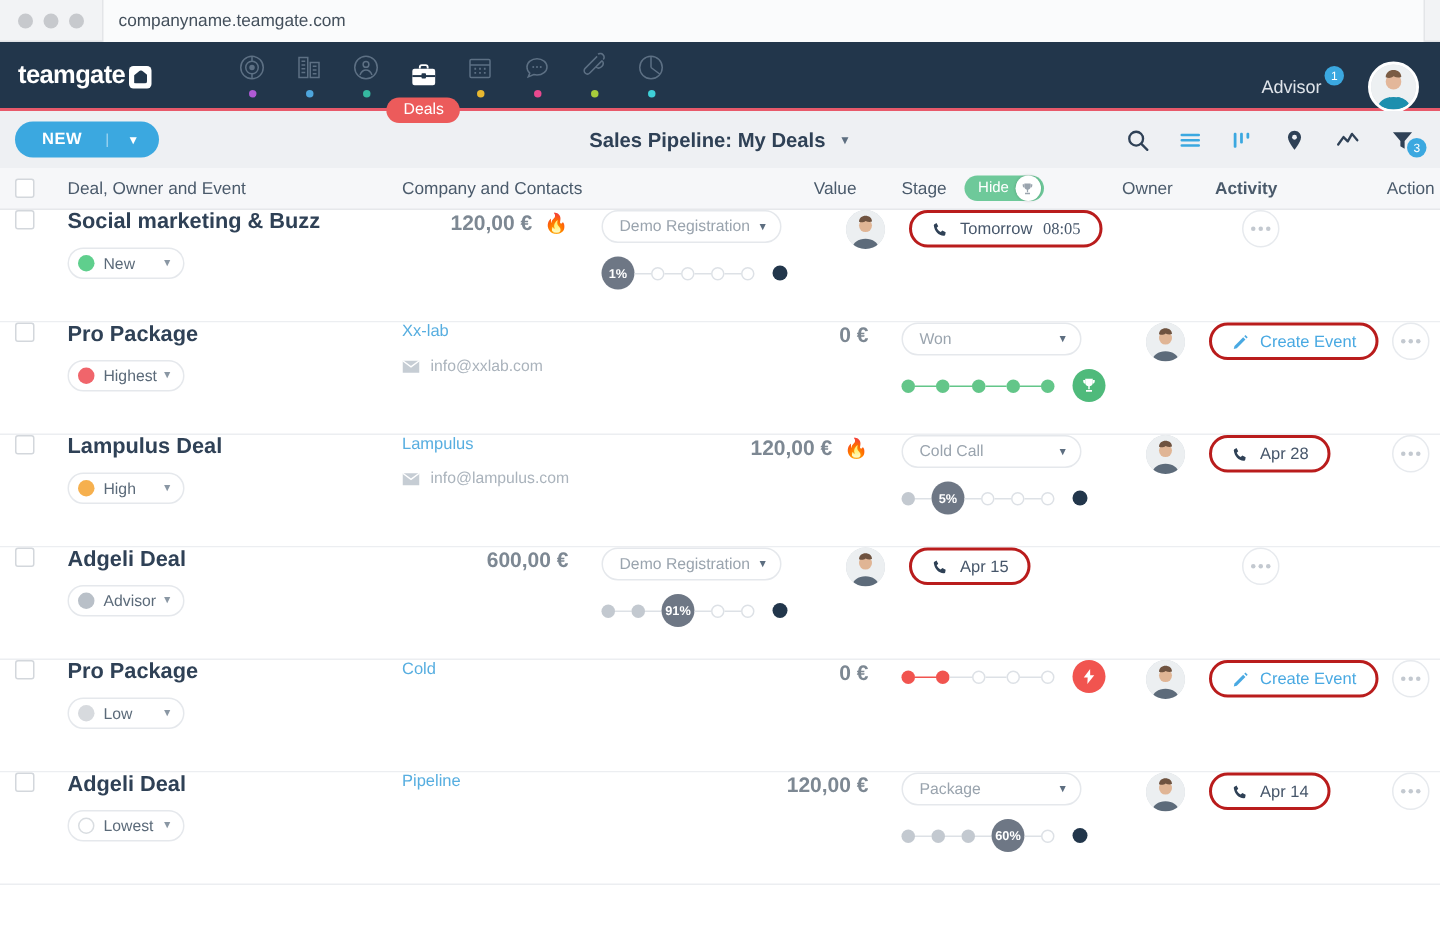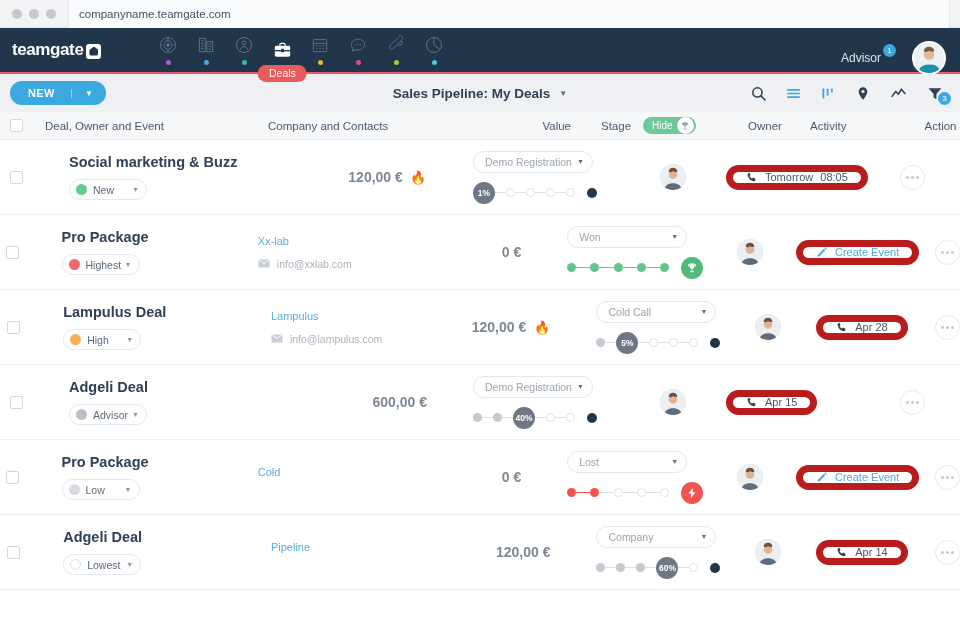--- a/index.html
+++ b/index.html
@@ -129,41 +129,40 @@
   }
 
   
   .thead {
     height: 28px; background: #f6f7f9;
     border-bottom: 1px solid #e6e8eb;
     display: flex; align-items: center;
     font-size: 11.5px; color: #4a5a6b;
   }
   .row {
-    height: 75px; display: flex; align-items: center;
+    height: 75px; display: flex; align-items: flex-start;
     border-bottom: 1px solid #eceef1;
     background: #fff;
-    gap: 24px;
   }
   .c-check { width: 33px; display: flex; justify-content: center; }
   .chk {
     width: 13px; height: 13px; border: 1px solid #d3d7dc;
     border-radius: 2px; background: #fff; cursor: pointer;
   }
   .c-deal   { width: 235px; padding-left: 12px; }
   .c-comp   { width: 200px; }
   .c-value  { width: 115px; text-align: right; }
   .c-stage  { width: 165px; padding-left: 18px; }
   .c-owner  { width: 58px; display: flex; justify-content: center; }
   .c-act    { width: 115px; }
   .c-action { flex: 1; display: flex; justify-content: center; }
 
   .thead .c-value { padding-right: 12px; }
   .thead .c-comp  { padding-left: 0; }
-  .thead .c-act   { padding-left: 4px; }
+  .thead .c-act   { padding-left: 4px; font-weight: bold; }
   .thead .c-action { justify-content: center; }
 
   .deal-name {
     font-size: 14.5px; font-weight: bold; color: #2f4156;
     margin-bottom: 9px; cursor: pointer;
   }
   .prio {
     display: inline-flex; align-items: center;
     height: 21px; border: 1px solid #e5e8ec;
     border-radius: 11px; padding: 0 7px 0 6px;
@@ -211,26 +210,26 @@
   .end.dot { width: 10px; height: 10px; background: #22364b; }
   .end.won { width: 22px; height: 22px; background: #4fba7b; color: #fff; }
   .end.lost { width: 22px; height: 22px; background: #f1544f; color: #fff; }
 
   .avatar-sm {
     width: 26px; height: 26px; border-radius: 50%;
     background: #d8dde2; overflow: hidden; position: relative;
   }
   .act-pill {
     display: inline-flex; align-items: center; gap: 7px;
-    height: 25px; border: 7px solid #b91c1c; border-radius: 13px;
+    height: 25px; border: 2px solid #b91c1c; border-radius: 13px;
     padding: 0 13px; background: #fff; cursor: pointer;
     font-size: 11px; color: #46566a; white-space: nowrap;
   }
   .act-pill.create { color: #49a9e2; }
-  .act-time { color: #46566a; }
+  .act-time { color: #46566a; font-family: Liberation Serif, serif; }
   .more {
     width: 25px; height: 25px; border-radius: 50%;
     border: 1px solid #e7eaee; background: #fff;
     display: flex; align-items: center; justify-content: center;
     gap: 2px; cursor: pointer;
   }
   .more i { width: 3px; height: 3px; border-radius: 50%; background: #c3c9d0; display: block; }
 
   .hide-toggle {
     display: inline-flex; align-items: center;
@@ -659,21 +658,21 @@
       <div class="stage-sel">
         <span>Demo Registration</span>
         <span class="car">▼</span>
       </div>
       <div class="prog">
             <div class="prog-line">
             <span class="node gray"></span>
             <span class="lnk "></span>
             <span class="node gray"></span>
             <span class="lnk "></span>
-            <span class="node badge">40%</span>
+            <span class="node badge">91%</span>
             <span class="lnk "></span>
             <span class="node empty"></span>
             <span class="lnk "></span>
             <span class="node empty"></span>
           </div>
           <span class="end dot"></span>
           </div>
     </div>
     <div class="c-owner">
       <span class="avatar-sm"><svg width="26" height="26" viewBox="0 0 30 30">
@@ -712,24 +711,20 @@
     <div class="c-comp">
       <div class="comp-name">Cold</div>
 
     </div>
     <div class="c-value">
       <div class="value-wrap">
         <span class="value-num">0 €</span>
       </div>
     </div>
     <div class="c-stage">
-      <div class="stage-sel">
-        <span>Lost</span>
-        <span class="car">▼</span>
-      </div>
       <div class="prog">
             <div class="prog-line">
             <span class="node red"></span>
             <span class="lnk red"></span>
             <span class="node red"></span>
             <span class="lnk "></span>
             <span class="node empty"></span>
             <span class="lnk "></span>
             <span class="node empty"></span>
             <span class="lnk "></span>
@@ -781,21 +776,21 @@
       <div class="comp-name">Pipeline</div>
 
     </div>
     <div class="c-value">
       <div class="value-wrap">
         <span class="value-num">120,00 €</span>
       </div>
     </div>
     <div class="c-stage">
       <div class="stage-sel">
-        <span>Company</span>
+        <span>Package</span>
         <span class="car">▼</span>
       </div>
       <div class="prog">
             <div class="prog-line">
             <span class="node gray"></span>
             <span class="lnk "></span>
             <span class="node gray"></span>
             <span class="lnk "></span>
             <span class="node gray"></span>
             <span class="lnk "></span>

